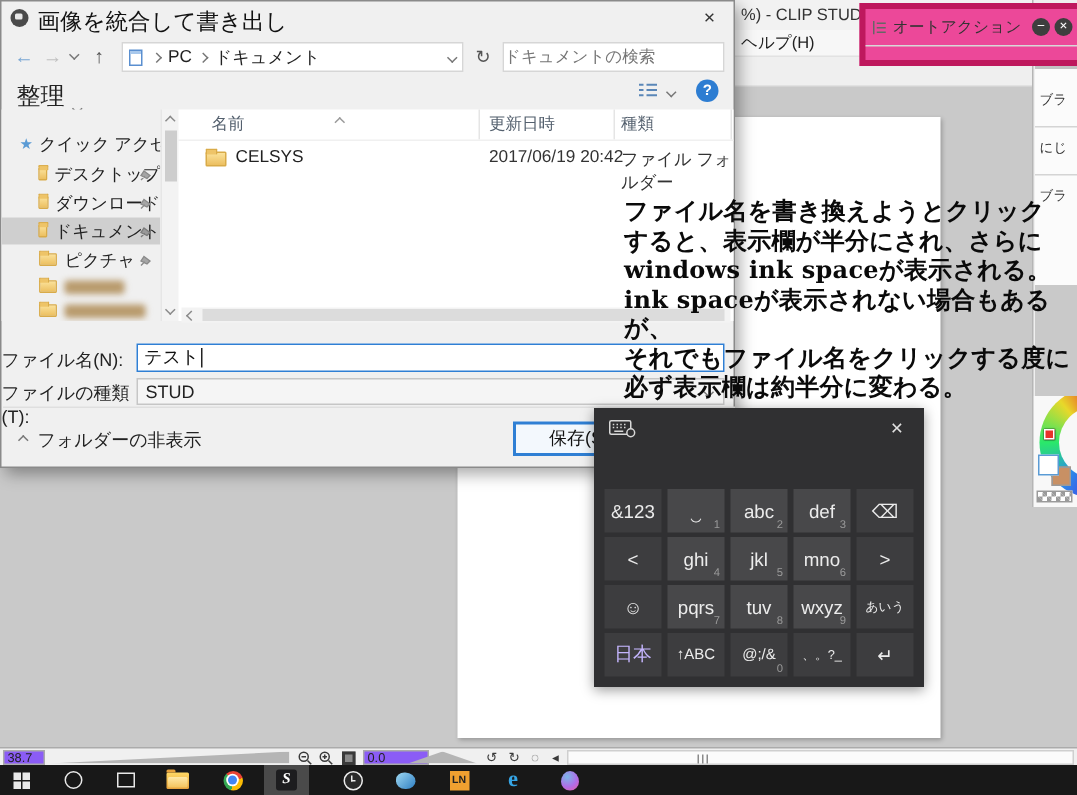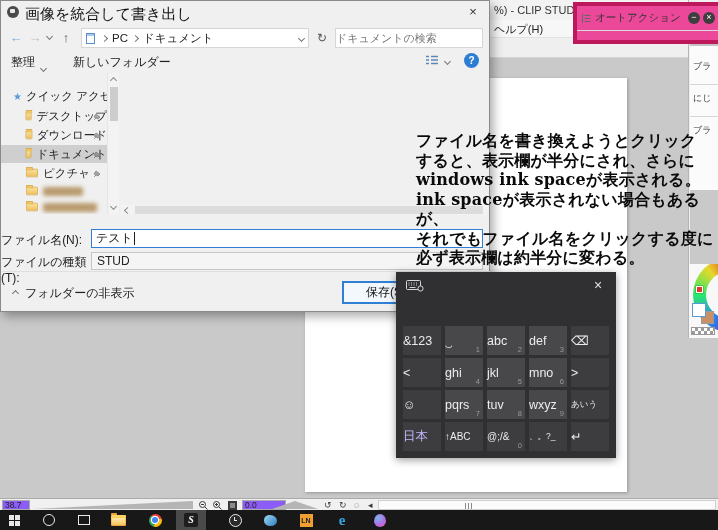--- a/index.html
+++ b/index.html
@@ -54,21 +54,21 @@
 .dlg-icon{position:absolute;left:6px;top:5px;width:12px;height:12px;border-radius:50%;background:#4a4a4a}
 .dlg-icon::after{content:"";position:absolute;left:3px;top:3px;width:5px;height:4px;background:#e8e8e8;border-radius:1px}
 .dlg-close{position:absolute;right:4px;top:2px;width:24px;height:18px;text-align:center;font-size:13px;color:#333;line-height:18px}
 .nav-btn{position:absolute;top:27px;height:20px;text-align:center;font-size:13px;line-height:19px}
 .bc-box{position:absolute;left:80px;top:27px;width:228px;height:20px;background:#fff;border:1px solid #d6d6d6;display:flex;align-items:center;padding:0 4px;font-size:11.5px;color:#222}
 .bc-box .sep{margin:0 5px}
 .doc-ic{width:9px;height:11px;background:#fff;border:1px solid #5a8fd0;box-shadow:inset 0 2px 0 #a8c8ec;margin-right:2px}
 .refresh{position:absolute;left:312px;top:27px;width:18px;height:20px;font-size:12px;color:#555;text-align:center;line-height:20px}
 .search-box{position:absolute;left:334px;top:27px;width:148px;height:20px;background:#fff;border:1px solid #d6d6d6;display:flex;align-items:center}
 .search-box input{flex:1;border:none;outline:none;font-size:11px;color:#555;padding-left:0;font-family:"Liberation Sans",sans-serif;background:transparent}
-.tool-txt{position:absolute;top:53px;font-size:12px;color:#222;display:flex;align-items:flex-end;gap:6px}
+.tool-txt{position:absolute;top:53px;font-size:16px;color:#222;display:flex;align-items:flex-end;gap:6px}
 .help-circ{position:absolute;left:463px;top:52px;width:15px;height:15px;border-radius:50%;background:#2d7dd2;color:#fff;font-size:10px;font-weight:bold;text-align:center;line-height:15px}
 .view-ic{position:absolute;left:424px;top:54px}
 .nav-pane{position:absolute;left:0;top:72px;width:106px;height:141px;overflow:hidden;background:#f0f0f0}
 .nav-item{position:absolute;left:0;width:106px;height:18px;display:flex;align-items:center;font-size:11.5px;color:#222}
 .nav-item.sel{background:#cfcfcf}
 .nav-item .lbl{margin-left:4px;white-space:nowrap}
 .nav-item .pin{position:absolute;right:5px;top:5px}
 .blurbar{height:9px;background:#b89a6c;border-radius:2px;filter:blur(2px);margin-left:4px}
 .vscroll{position:absolute;left:106px;top:72px;width:12px;height:141px;background:#f3f3f3;border-left:1px solid #e6e6e6}
 .vthumb{position:absolute;left:2px;top:14px;width:8px;height:34px;background:#cdcdcd}
@@ -89,21 +89,21 @@
 .save-btn{position:absolute;left:341px;top:280px;width:88px;height:23px;background:#f3f8fd;border:2px solid #2f7fd4;font-size:12px;color:#111;text-align:center;line-height:19px}
 
 
 .annot{left:416px;top:131px;width:302px;z-index:20;font-family:"DejaVu Serif","Liberation Serif",serif;font-weight:700;font-size:16px;line-height:19.5px;color:#0a0a0a;letter-spacing:.2px}
 
 
 .inkkb{left:396px;top:272px;width:220px;height:186px;background:#303032;z-index:30;box-shadow:0 2px 8px rgba(0,0,0,.4)}
 .kb-close{position:absolute;right:8px;top:3px;width:20px;height:20px;color:#e0e0e0;font-size:14px;text-align:center;line-height:20px}
 .kb-ico{position:absolute;left:10px;top:7px}
 .kb-grid{position:absolute;left:7px;top:54px;display:grid;grid-template-columns:repeat(5,38px);grid-auto-rows:29px;gap:3px 4px}
-.key{position:relative;background:#3d3d3f;color:#ececec;font-size:12.5px;display:flex;align-items:center;justify-content:flex-start}
+.key{position:relative;background:#3d3d3f;color:#ececec;font-size:12.5px;display:flex;align-items:center;justify-content:center}
 .key.kl2{background:#48484a}
 .key.small{font-size:8.5px}
 .key.dim{color:#c4b5fd}
 .ks{position:absolute;right:3px;bottom:1px;font-size:7.5px;color:#9a9a9a}
 
 
 .statusbar{left:0;top:498px;width:718px;height:12px;background:#f0f0f0;border-top:1px solid #ababab;z-index:5}
 .sb-box{position:absolute;top:1px;height:10px;background:#8b5cf6;border:1px solid #aaa;font-size:8.5px;line-height:9px;padding-left:2px;color:#222}
 .wedge{position:absolute;top:2px;height:8px;background:#b5b5b5;clip-path:polygon(0 100%,100% 0,100% 100%)}
 .hill{position:absolute;top:2px;height:8px;background:#b5b5b5;clip-path:polygon(0 100%,50% 0,100% 100%)}
@@ -209,23 +209,20 @@
       <svg width="11" height="11" style="margin-right:4px">
           <circle cx="4.5" cy="4.5" r="3.2" fill="none" stroke="#777" stroke-width="1.2"></circle>
           <line x1="7" y1="7" x2="10" y2="10" stroke="#777" stroke-width="1.2"></line>
         </svg>
     </div>
 
     <div class="tool-txt" style="left:10px">
       <span>整理</span>
         <span class="chev down"></span>
     </div>
-    <div class="tool-txt" style="left:72px">
-      <span>新しいフォルダー</span>
-    </div>
     <span class="view-ic"><svg width="14" height="11">
           <path d="M1 1.5h3M6 1.5h7M1 5h3M6 5h7M1 8.5h3M6 8.5h7" stroke="#5a87b8" stroke-width="1.4" fill="none"></path>
         </svg></span>
     <span class="chev down abs" style="left:444px;top:58px"></span>
     <div class="help-circ">?</div>
 
     <div class="nav-pane">
       <div class="nav-item" style="top:14px">
         <span style="margin-left:12px;color:#5a9bd5;font-size:10px">★</span>
         <span class="lbl">クイック アクセス</span>
@@ -271,20 +268,36 @@
         
       </div>
     </div>
 
     <div class="vscroll">
       <span class="chev up abs" style="left:3px;top:5px;border-color:#8a8a8a"></span>
       <div class="vthumb"></div>
       <span class="chev down abs" style="left:3px;top:131px;border-color:#8a8a8a"></span>
     </div>
 
+    <div class="list-pane">
+      <span class="col-h" style="left:22px">名前</span>
+      <span class="chev up abs" style="left:105px;top:6px;border-color:#9a9a9a"></span>
+      <span class="col-h" style="left:207px">更新日時</span>
+      <span class="col-h" style="left:295px">種類</span>
+      <span class="col-sep" style="left:200px"></span>
+      <span class="col-sep" style="left:290px"></span>
+      <span class="col-sep" style="left:368px"></span>
+      <div class="hdr-line"></div>
+      <div class="file-row">
+        <span class="fold abs" style="left:18px;top:3px"></span>
+        <span class="abs" style="left:38px;top:2px">CELSYS</span>
+        <span class="abs" style="left:207px;top:2px;color:#333">2017/06/19 20:42</span>
+        <span class="abs" style="left:295px;top:2px;color:#333">ファイル フォルダー</span>
+      </div>
+    </div>
 
     <div class="hscroll">
       <span class="chev left abs" style="left:4px;top:3px;border-color:#8a8a8a"></span>
       <div class="hthumb"></div>
     </div>
 
     <div class="fld-label" style="left:0;top:231px;width:86px">ファイル名(N):</div>
     <input class="fn-input" value="テスト" style="">
     <div class="caret"></div>
     <div class="fld-label" style="left:0;top:253px;width:86px">ファイルの種類(T):</div>

